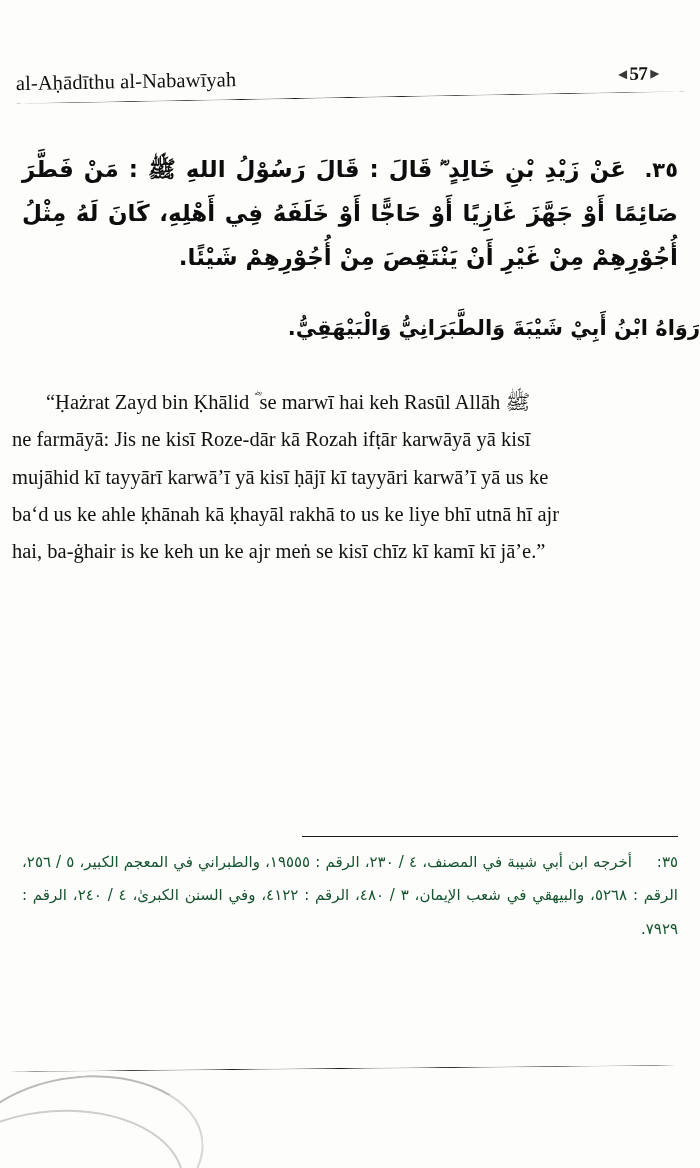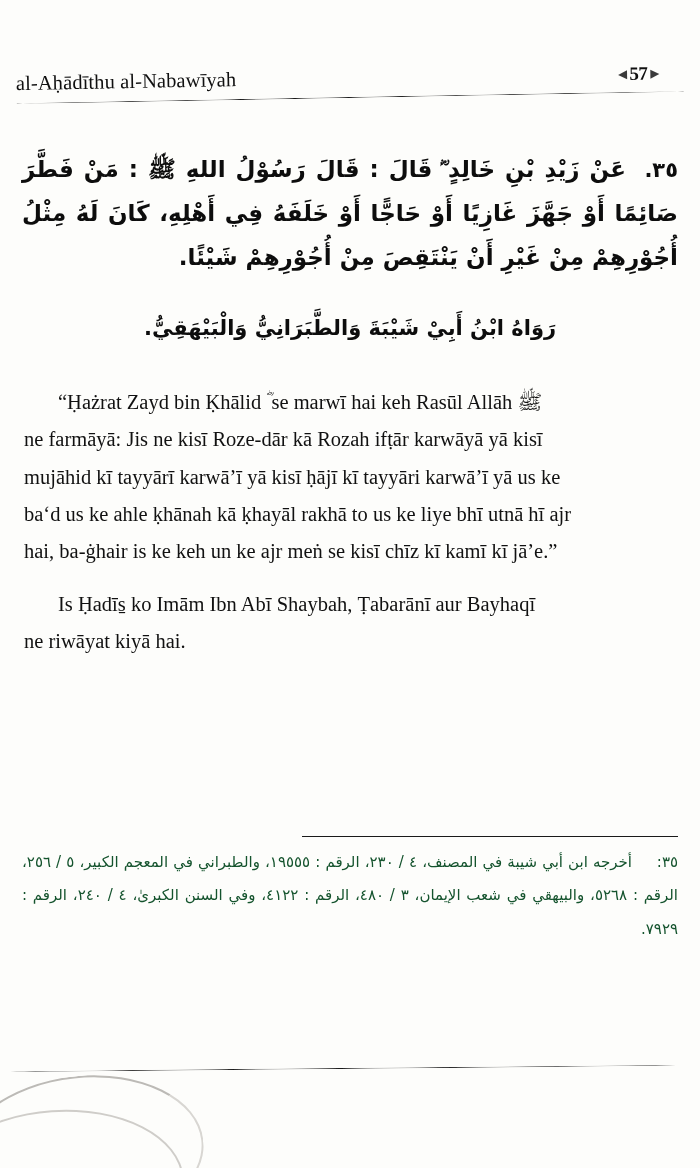--- a/index.html
+++ b/index.html
@@ -110,32 +110,31 @@
   }
   .arabic-block .matn {
     display: inline;
   }
 
   
   .rawahu {
     position: absolute;
     left: 0;
     right: 0;
-    text-align: center;
     direction: rtl;
     font-family: "DejaVu Sans", "Liberation Sans", sans-serif;
     font-size: 21px;
     font-weight: 700;
     color: #0d0d0d;
   }
 
   
   .translit {
     position: absolute;
-    left: 24px;
+    left: 12px;
     right: 22px;
     text-align: justify;
     text-justify: inter-word;
     font-size: 20.5px;
     line-height: 1.82;
     color: #111;
   }
   .translit p {
     margin: 0;
     text-indent: 0;
@@ -216,24 +215,20 @@
   <div class="rawahu" style="top:316px;">رَوَاهُ ابْنُ أَبِيْ شَيْبَةَ وَالطَّبَرَانِيُّ وَالْبَيْهَقِيُّ.</div>
 
   <div class="translit" style="top:384px;">
     <p class="indent">“Ḥażrat Zayd bin Ḳhālid ؓ se marwī hai keh Rasūl Allāh ﷺ</p>
     <p>ne farmāyā: Jis ne kisī Roze-dār kā Rozah ifṭār karwāyā yā kisī</p>
     <p>mujāhid kī tayyārī karwā’ī yā kisī ḥājī kī tayyāri karwā’ī yā us ke</p>
     <p>ba‘d us ke ahle ḳhānah kā ḳhayāl rakhā to us ke liye bhī utnā hī ajr</p>
     <p>hai, ba-ġhair is ke keh un ke ajr meṅ se kisī chīz kī kamī kī jā’e.”</p>
   </div>
 
-  <div class="translit" style="top:586px;">
-    <p class="indent">Is Ḥadīs̱ ko Imām Ibn Abī Shaybah, Ṭabarānī aur Bayhaqī</p>
-    <p>ne riwāyat kiyā hai.</p>
-  </div>
 
 
   <div class="fn-rule"></div>
 
   <div class="footnotes">
     <div class="footnote">
       <span class="fn-marker">٣٥:</span><span class="fn-body">أخرجه ابن أبي شيبة في المصنف، ٤ / ٢٣٠، الرقم : ١٩٥٥٥، والطبراني في المعجم الكبير، ٥ / ٢٥٦، الرقم : ٥٢٦٨، والبيهقي في شعب الإيمان، ٣ / ٤٨٠، الرقم : ٤١٢٢، وفي السنن الكبرىٰ، ٤ / ٢٤٠، الرقم : ٧٩٢٩.</span>
     </div>
   </div>
 

